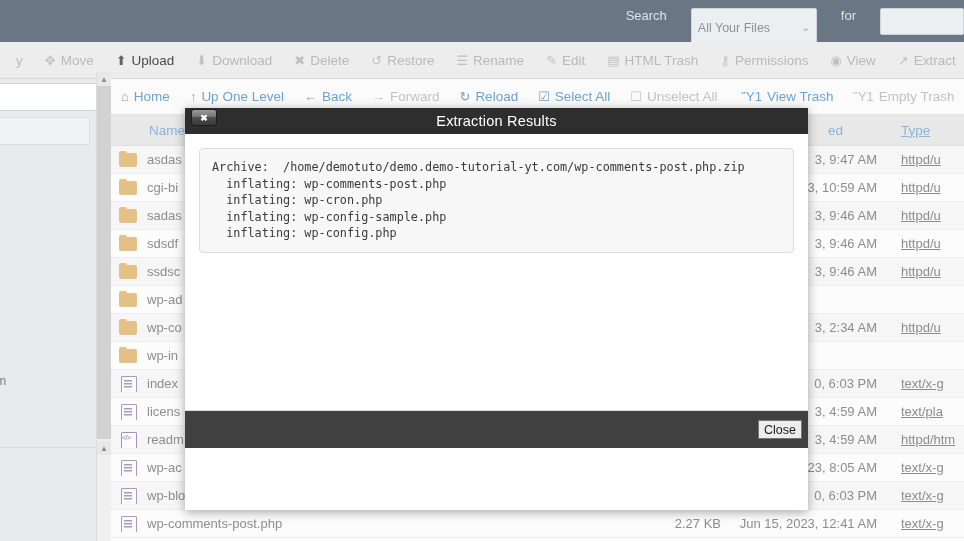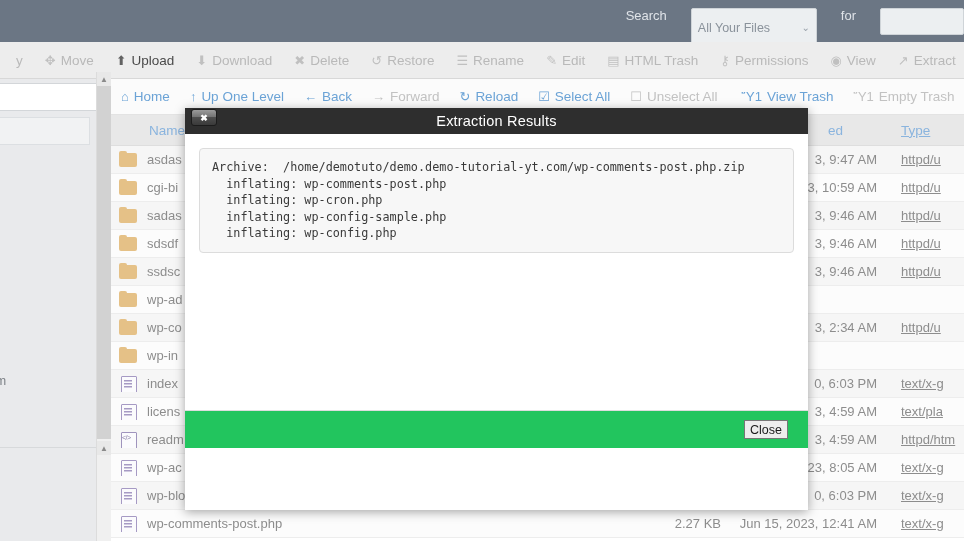--- a/index.html
+++ b/index.html
@@ -223,23 +223,23 @@
     background: #f7f7f7;
     padding: 10px 12px;
   }
   .extract-box pre {
     margin: 0;
     font-family: "DejaVu Sans Mono", "Liberation Mono", monospace;
     font-size: 11.8px; line-height: 16.6px;
     color: #3a3a3a; white-space: pre;
   }
   .modal-foot {
-    height: 37px; background: #22c55e;
+    height: 37px; background: #404040;
     display: flex; align-items: center; justify-content: flex-end;
-    padding-right: 20px;
+    padding-right: 6px;
   }
   .btn-close {
     height: 19px; min-width: 40px; padding: 0 5px;
     background: #ededed;
     border: 1px solid #767676;
     color: #1a1a1a; font-size: 12.5px;
     display: flex; align-items: center; justify-content: center;
     font-family: "Liberation Sans", sans-serif;
   }
 </style>

